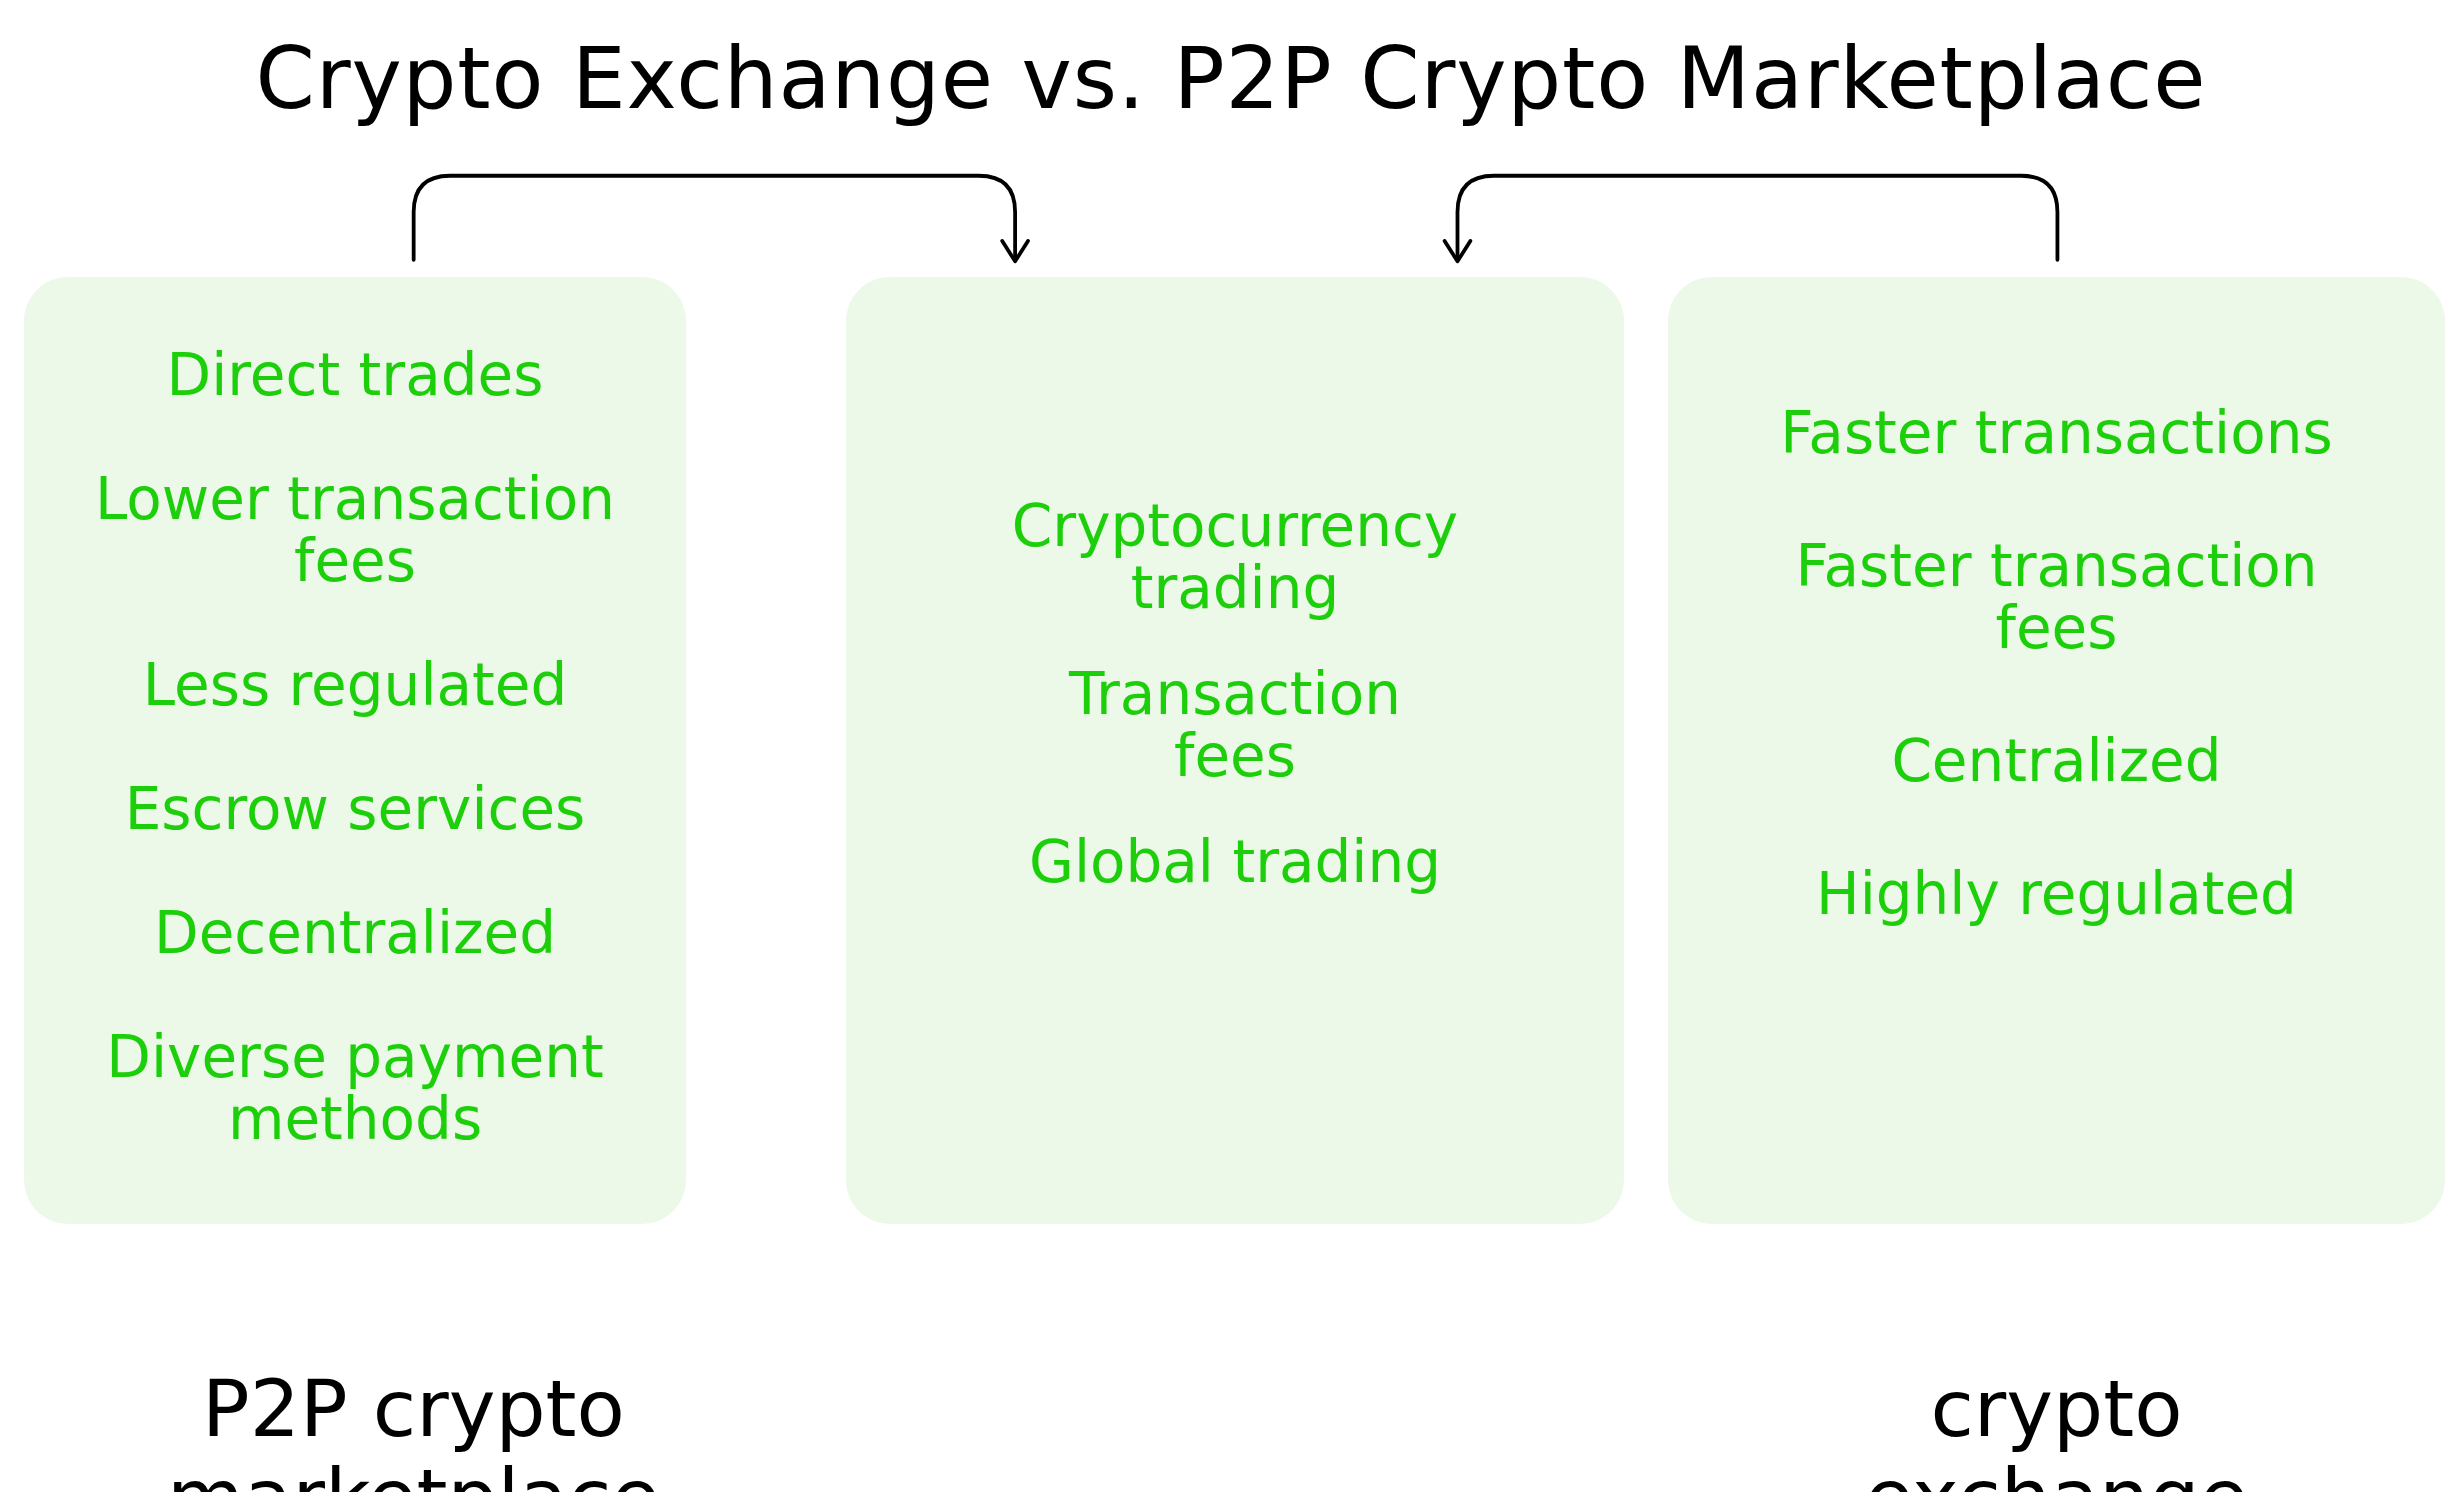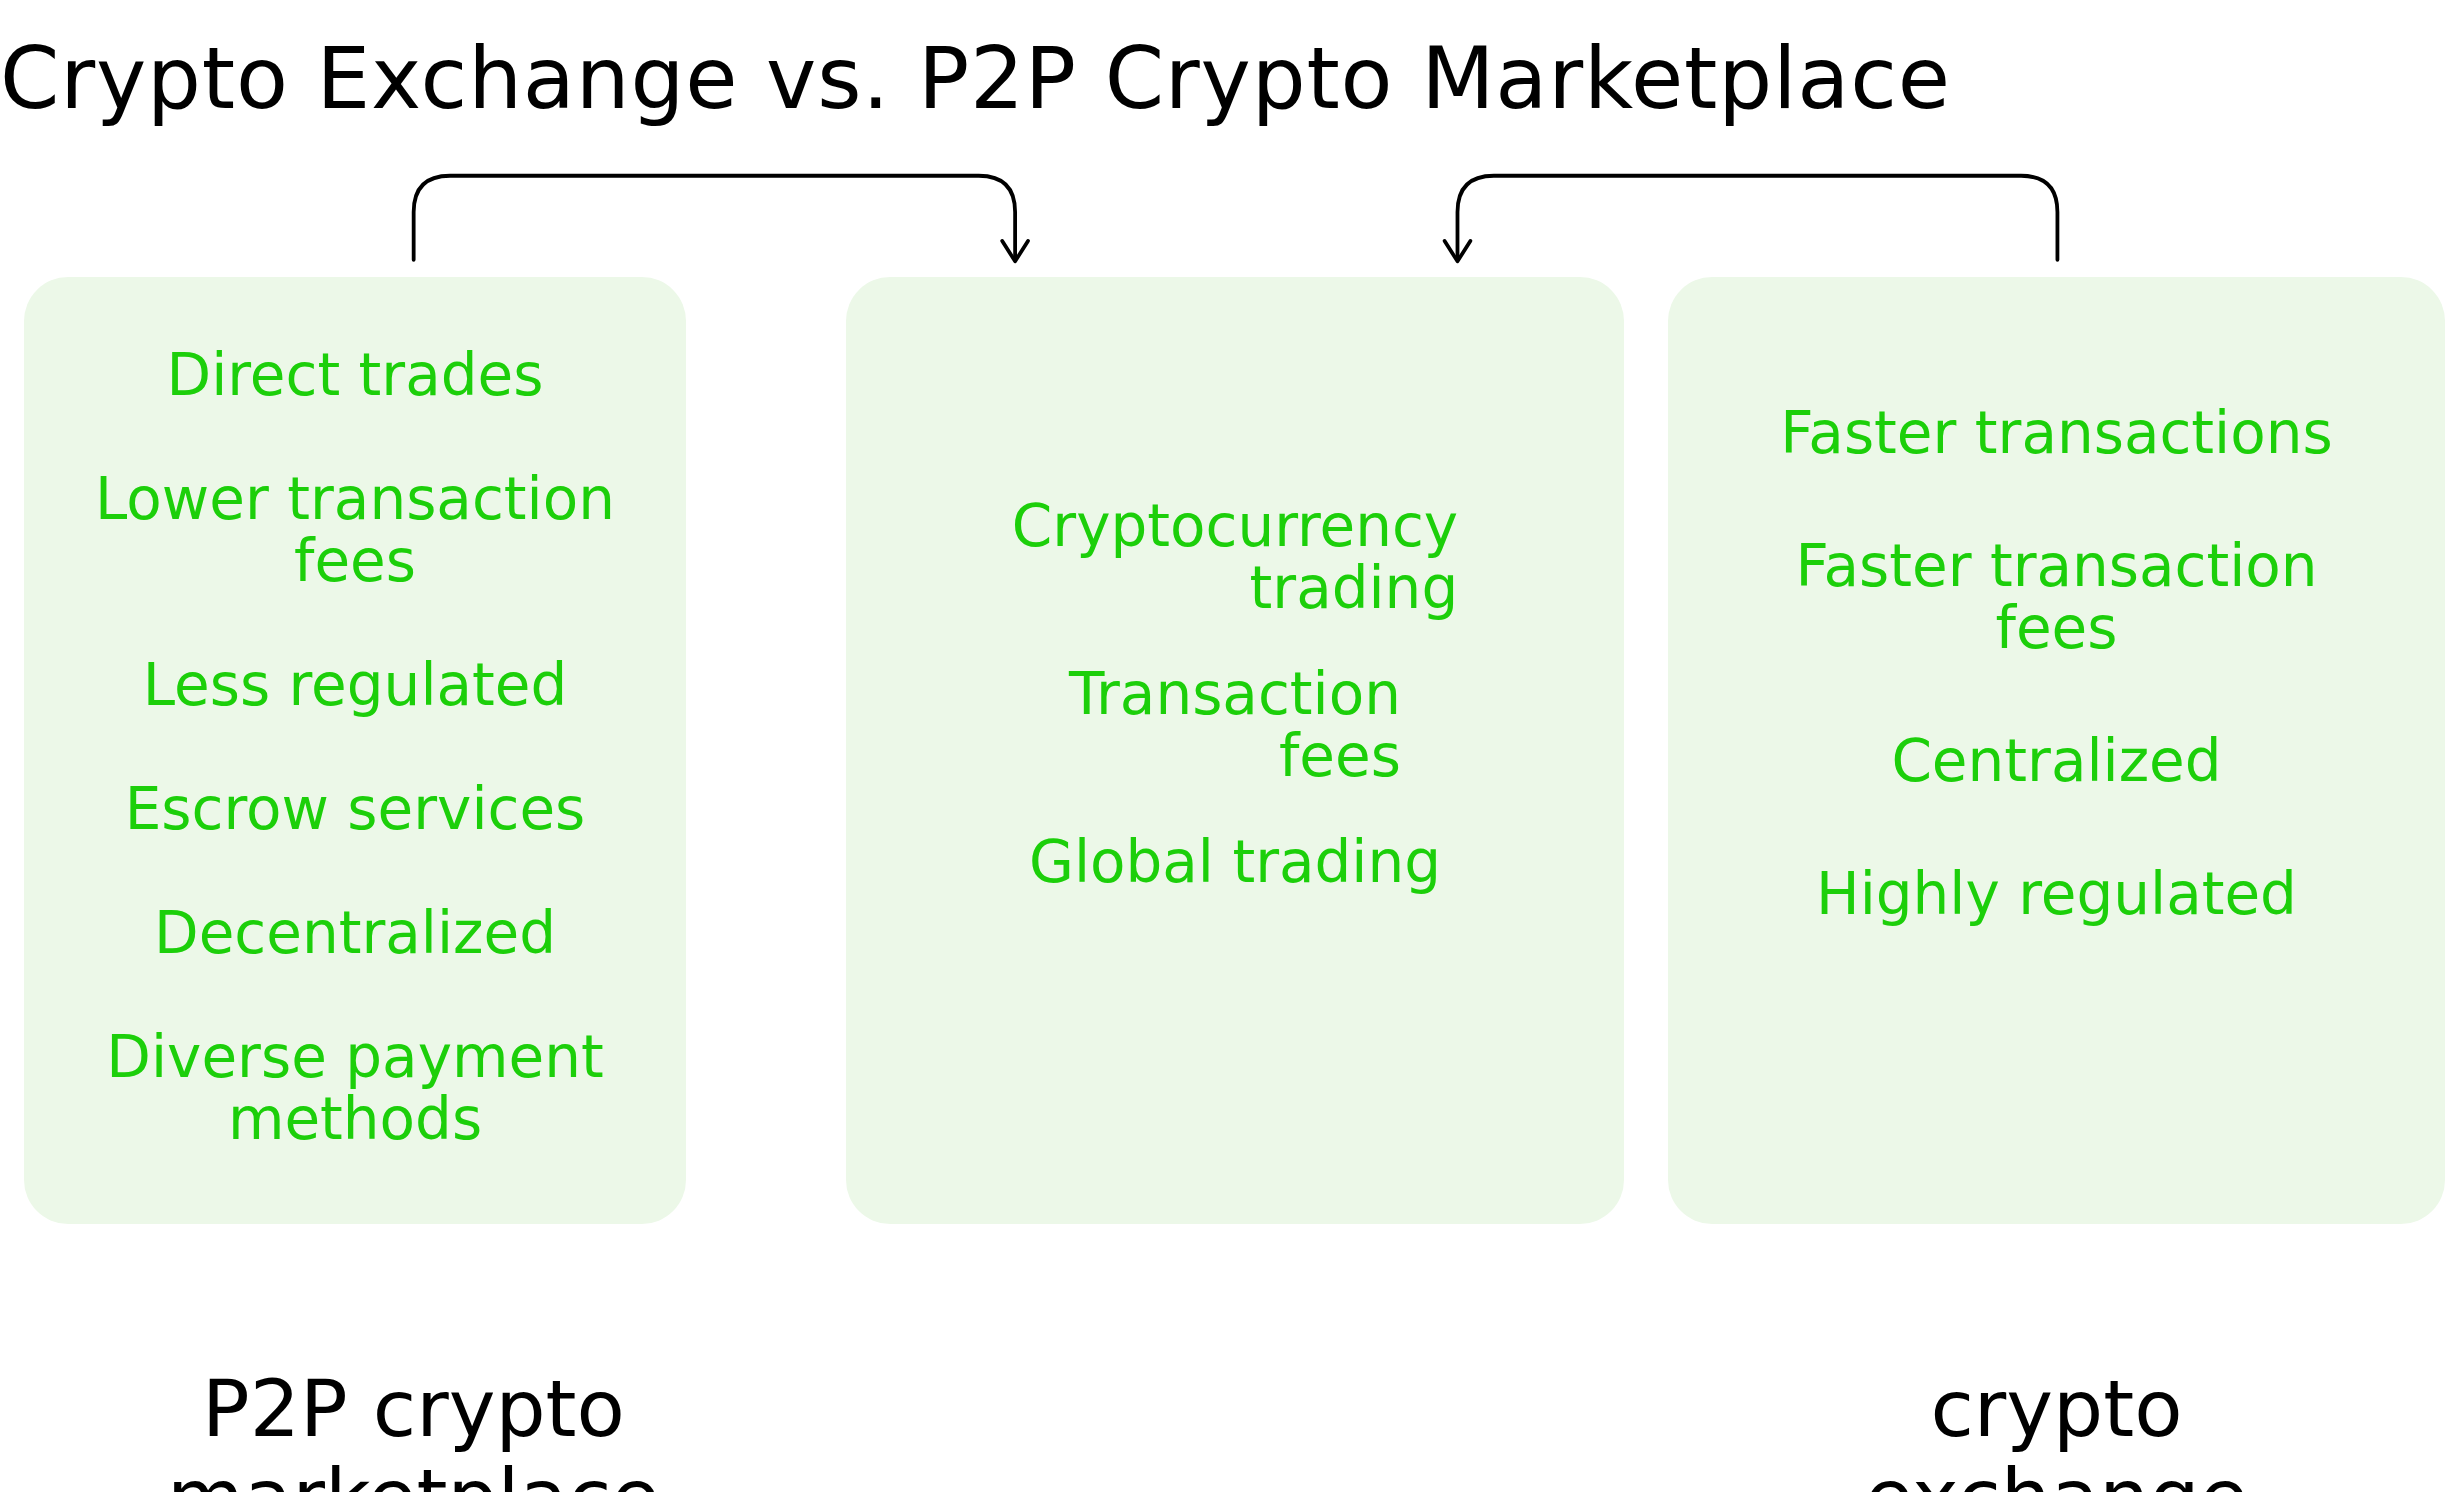--- a/index.html
+++ b/index.html
@@ -12,21 +12,21 @@
       height: 1493px;
       position: relative;
       overflow: hidden;
       font-family: "DejaVu Sans", sans-serif;
     }
     .title {
       position: absolute;
       left: 0;
       top: 29px;
       width: 2462px;
-      text-align: left;
+      text-align: center;
       font-size: 85px;
       font-weight: 500;
       color: #000000;
       letter-spacing: 0.8px;
     }
     .arrows {
       position: absolute;
       left: 0;
       top: 0;
       width: 2462px;
@@ -47,21 +47,21 @@
     .panel.mid { left: 846px; width: 778px; justify-content: center; padding-bottom: 114px; }
     .panel.right { left: 1668px; width: 777px; padding-top: 125px; }
     .item {
       color: #1ccf0a;
       font-size: 58px;
       text-align: center;
       line-height: 62px;
       white-space: pre-line;
     }
     .panel.left .item { margin-bottom: 62px; }
-    .panel.mid .item { margin-bottom: 44px; text-align: right; }
+    .panel.mid .item { margin-bottom: 44px; }
     .panel.right .item { margin-bottom: 71px; }
     .panel .item:last-child { margin-bottom: 0; }
     .caption {
       position: absolute;
       top: 1320px;
       font-size: 79px;
       line-height: 89px;
       text-align: center;
       color: #000000;
       white-space: pre-line;

